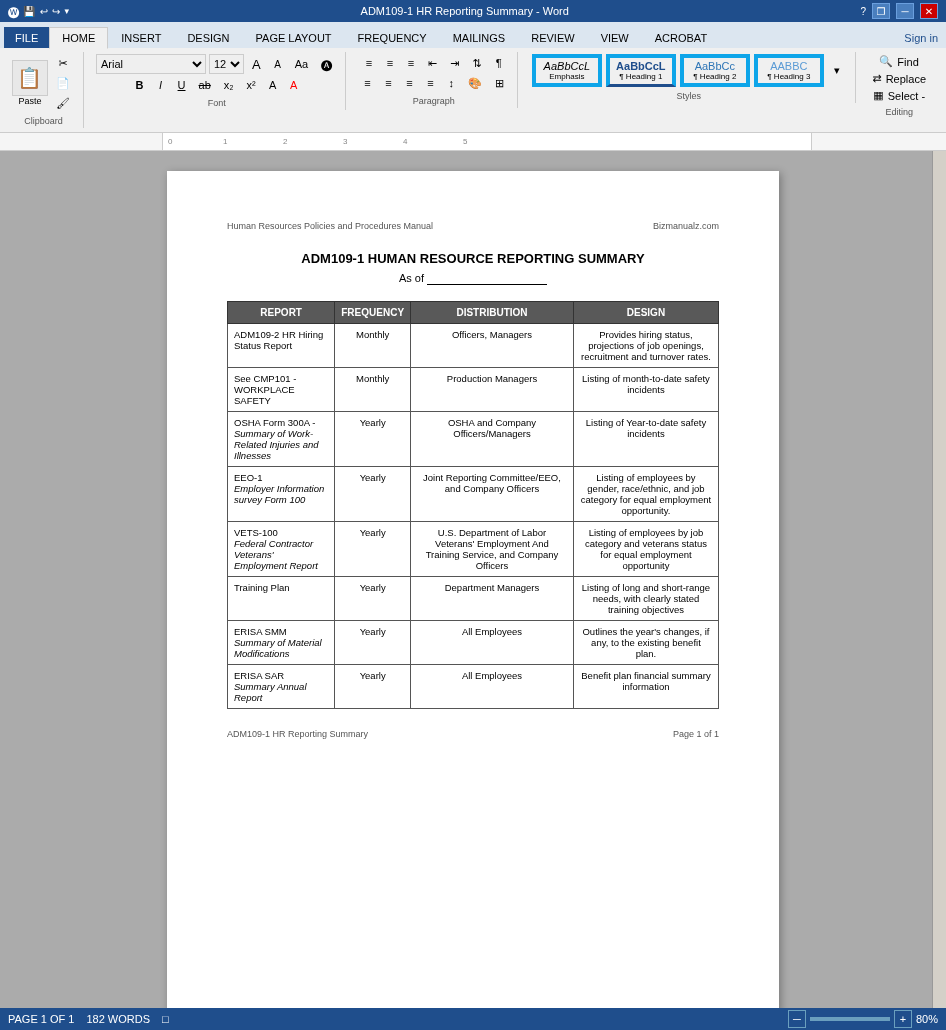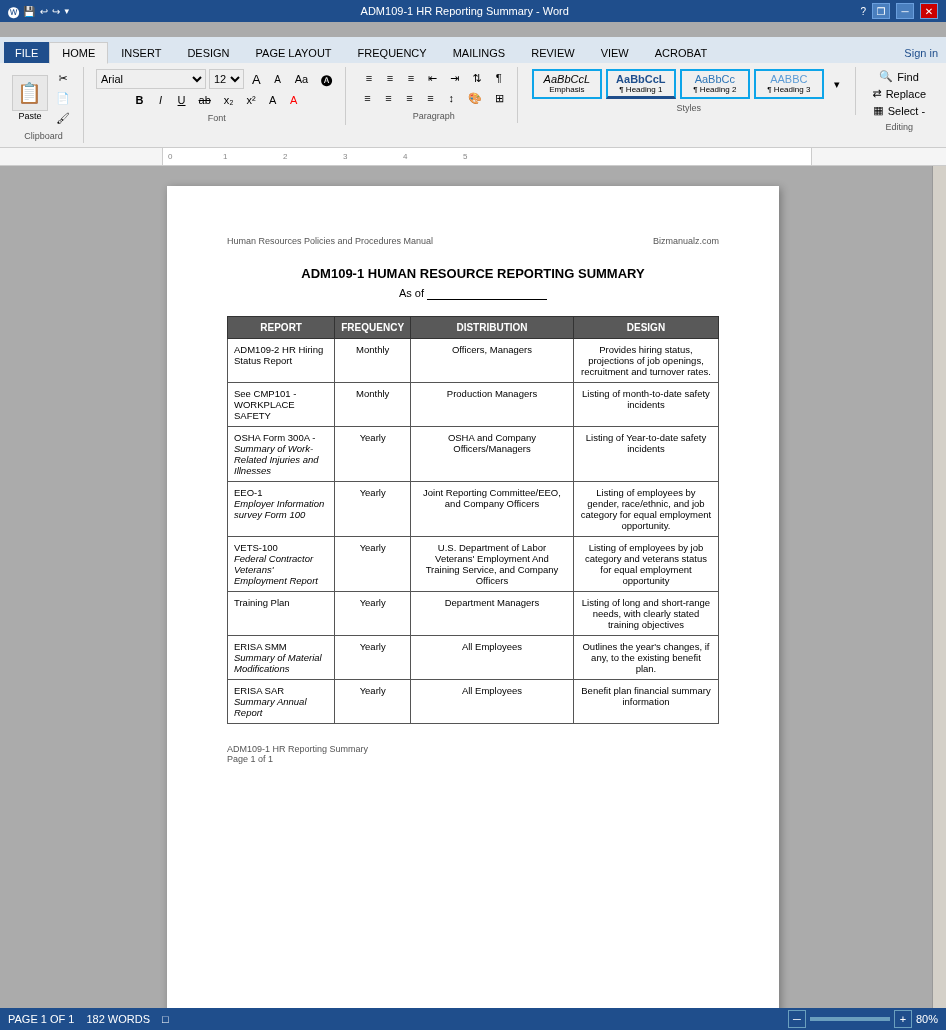--- a/index.html
+++ b/index.html
@@ -16,21 +16,21 @@
       padding: 0 8px;
       font-size: 11px;
     }
     .title-bar-left { display: flex; align-items: center; gap: 4px; }
     .title-bar-right { display: flex; align-items: center; gap: 6px; }
     .title-bar-center { flex: 1; text-align: center; }
     .win-btn { width: 18px; height: 16px; background: #4a7fbe; border: 1px solid #6a9fde; display: inline-flex; align-items: center; justify-content: center; cursor: pointer; font-size: 10px; }
     .win-btn.close { background: #c00; }
 
     
-    .ribbon { background: #a21caf; border-bottom: 1px solid #ccc; margin-top: 15px; }
+    .ribbon { background: #a21caf; border-bottom: 1px solid #ccc; }
     .ribbon-tabs { display: flex; background: #dce6f0; height: 26px; align-items: flex-end; padding-left: 4px; }
     .ribbon-tab { padding: 4px 12px; font-size: 11px; cursor: pointer; border: 1px solid transparent; border-bottom: none; background: transparent; }
     .ribbon-tab.active { background: #f0f0f0; border-color: #ccc; border-bottom: 1px solid #f0f0f0; margin-bottom: -1px; }
     .ribbon-tab.file { background: #1f4e8c; color: white; padding: 4px 10px; }
     .ribbon-content { display: flex; padding: 4px 8px; gap: 8px; align-items: flex-start; background: #f0f0f0; min-height: 72px; }
     .ribbon-group { display: flex; flex-direction: column; align-items: center; border-right: 1px solid #ccc; padding: 2px 8px 2px 4px; gap: 2px; }
     .ribbon-group:last-child { border-right: none; }
     .ribbon-group-label { font-size: 9px; color: #555; margin-top: auto; padding-top: 2px; }
     .ribbon-row { display: flex; align-items: center; gap: 3px; }
 
@@ -43,21 +43,21 @@
     .font-select { width: 110px; height: 20px; font-size: 11px; border: 1px solid #ccc; }
     .font-size-select { width: 35px; height: 20px; font-size: 11px; border: 1px solid #ccc; }
     .ribbon-btn { padding: 1px 4px; font-size: 11px; border: 1px solid transparent; cursor: pointer; background: transparent; min-width: 18px; height: 18px; display: inline-flex; align-items: center; justify-content: center; }
     .ribbon-btn.bold { font-weight: bold; }
     .ribbon-btn.italic { font-style: italic; }
     .ribbon-btn.underline { text-decoration: underline; }
 
     
     .styles-group { flex: 1; }
     .style-samples { display: flex; gap: 4px; flex-wrap: nowrap; }
-    .style-sample { border: 2px solid #0ea5e9; padding: 2px 6px; cursor: pointer; font-size: 11px; min-width: 70px; text-align: center; }
+    .style-sample { border: 4px solid #0ea5e9; padding: 2px 6px; cursor: pointer; font-size: 11px; min-width: 70px; text-align: center; }
     .style-sample.heading1 { border-bottom: 3px solid #1f4e8c; }
     .editing-btn { display: flex; align-items: center; gap: 4px; cursor: pointer; font-size: 11px; padding: 1px 4px; }
 
     
     .ruler { background: #f5f5f5; height: 18px; border-bottom: 1px solid #ccc; display: flex; align-items: center; padding: 0 0 0 162px; position: relative; overflow: hidden; }
     .ruler-inner { width: 650px; height: 100%; display: flex; align-items: center; position: relative; background: white; border-left: 1px solid #ccc; border-right: 1px solid #ccc; }
     .ruler-mark { position: absolute; font-size: 8px; color: #888; }
 
     
     .main-area { display: flex; height: calc(100vh - 148px); }
@@ -89,21 +89,21 @@
       font-size: 9.5px;
       padding: 5px 6px;
       border: 1px solid #555;
       vertical-align: top;
       text-align: center;
     }
     .report-table td.report-name { text-align: left; }
     .report-table td em { font-style: italic; }
 
     
-    .page-footer { display: flex; justify-content: space-between; font-size: 9px; color: #555; margin-top: 20px; flex-direction: column; }
+    .page-footer { display: flex; justify-content: space-between; font-size: 9px; color: #555; margin-top: 20px; }
 
     
     .status-bar { height: 22px; background: #1f4e8c; color: white; display: flex; align-items: center; justify-content: space-between; padding: 0 8px; font-size: 11px; position: fixed; bottom: 0; width: 100%; }
     .status-left { display: flex; gap: 12px; }
     .status-right { display: flex; align-items: center; gap: 6px; }
     .zoom-slider { width: 80px; height: 4px; background: #6a9fbe; }
     .zoom-bar { display: flex; align-items: center; gap: 4px; }
   </style>
 </head>
 <body>

